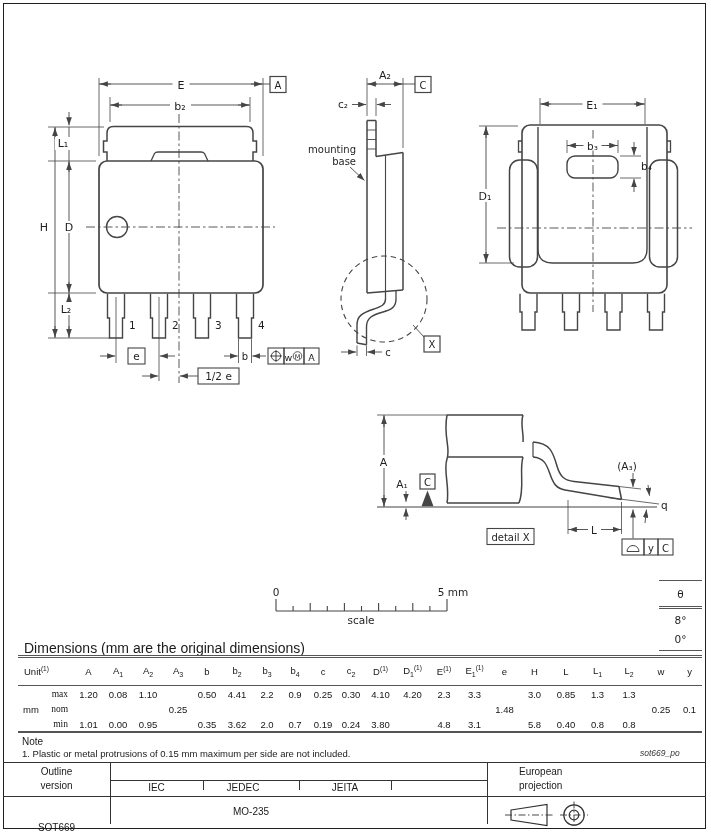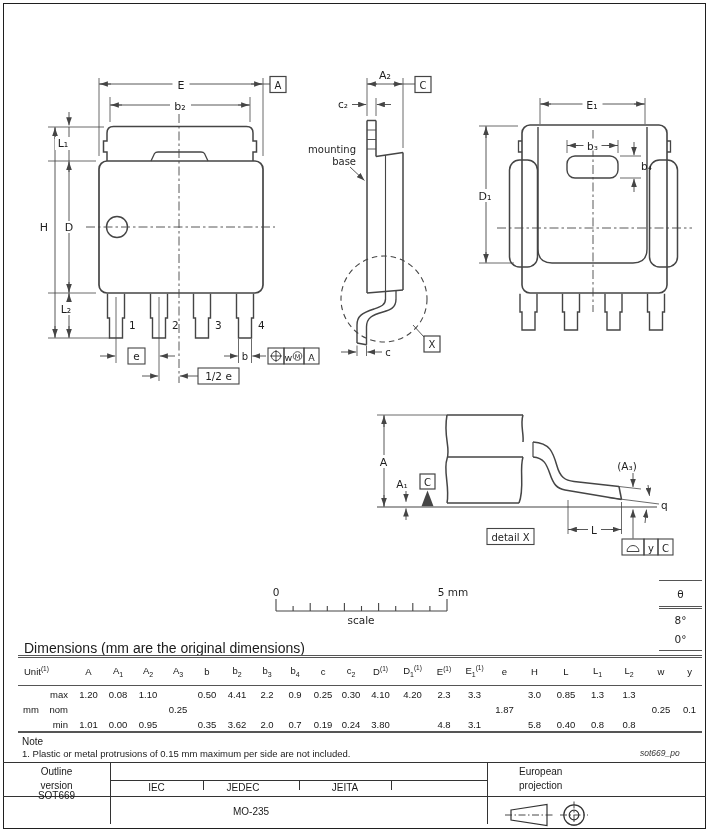--- a/index.html
+++ b/index.html
@@ -19,21 +19,21 @@
   .dims-title{position:absolute;left:24px;top:640px;font-size:14px;}
   .dimtable-wrap{position:absolute;left:18px;top:655px;width:684px;
        border-top:3px double #555;border-bottom:2.2px solid #555;}
   table.dims{border-collapse:collapse;table-layout:fixed;width:684px;
        font-size:9.5px;color:#151515;}
   table.dims th{font-weight:normal;padding:6px 0 7px;text-align:center;
        border-bottom:1.6px solid #555;}
   table.dims th.unit{text-align:left;padding-left:6px;}
   table.dims td{text-align:center;padding:2.5px 0 1.5px;line-height:11px;}
   table.dims td.unitcell{text-align:left;padding-left:5px;vertical-align:middle;margin-left:20px;}
-  table.dims td.rowlab{text-align:right;padding-right:6px;}
+  table.dims td.rowlab{text-align:right;padding-right:6px;font-family:Liberation Serif, serif;}
   table.dims sub{font-size:7px;}
   table.dims sup{font-size:6.5px;}
   
   .note-head{position:absolute;left:22px;top:736px;font-size:10px;}
   .note-item{position:absolute;left:22px;top:748px;font-size:9.5px;}
   .doc-id{position:absolute;left:640px;top:748px;font-size:8.5px;font-style:italic;color:#333;}
   
   .footer{position:absolute;left:3px;top:762px;width:703px;height:62px;
        border-top:1.5px solid #333;box-sizing:border-box;font-size:10px;}
   .footer .vline{position:absolute;top:0;bottom:0;border-left:1.3px solid #333;}
@@ -475,21 +475,21 @@
           <td></td>
           <td></td>
           <td></td>
           <td></td>
           <td></td>
           <td></td>
           <td></td>
           <td></td>
           <td></td>
           <td></td>
-          <td>1.87</td>
+          <td>1.48</td>
           <td></td>
           <td></td>
           <td></td>
           <td></td>
           <td>0.25</td>
           <td>0.1</td>
         </tr>
         <tr>
           <td class="rowlab">min</td>
           <td>1.01</td>
@@ -531,21 +531,21 @@
   <div class="vline" style="left:296px;top:17px;bottom:34px"></div>
   <div class="vline" style="left:388px;top:17px;bottom:34px"></div>
 
   <div class="cell" style="left:0;width:107px;top:3px">Outline</div>
   <div class="cell" style="left:0;width:107px;top:17px">version</div>
   <div class="cell" style="left:107px;width:93px;top:19px">IEC</div>
   <div class="cell" style="left:192px;width:96px;top:19px">JEDEC</div>
   <div class="cell" style="left:296px;width:92px;top:19px">JEITA</div>
   <div class="cell" style="left:516px;width:100px;top:3px;text-align:left">European</div>
   <div class="cell" style="left:516px;width:100px;top:17px;text-align:left">projection</div>
-  <div class="cell" style="left:0;width:107px;top:27px">SOT669</div>
+  <div class="cell" style="left:0;width:107px;top:59px">SOT669</div>
   <div class="cell" style="left:200px;width:96px;top:43px">MO-235</div>
 
   <svg width="95" height="30" viewBox="0 0 95 30" style="position:absolute;left:502px;top:37px">
     <g stroke="#333" fill="none" stroke-width="1.2">
       <path d="M6,10 L42,4.5 L42,25.5 L6,20 Z"></path>
       <line x1="0" y1="15" x2="50" y2="15" stroke-width="0.9" stroke-dasharray="7 2.5 1.5 2.5"></line>
       <circle cx="69" cy="15" r="10.2"></circle>
       <circle cx="69" cy="15" r="4.8"></circle>
       <line x1="55" y1="15" x2="83" y2="15" stroke-width="0.9" stroke-dasharray="7 2.5 1.5 2.5"></line>
       <line x1="69" y1="1.5" x2="69" y2="28.5" stroke-width="0.9" stroke-dasharray="7 2.5 1.5 2.5"></line>

